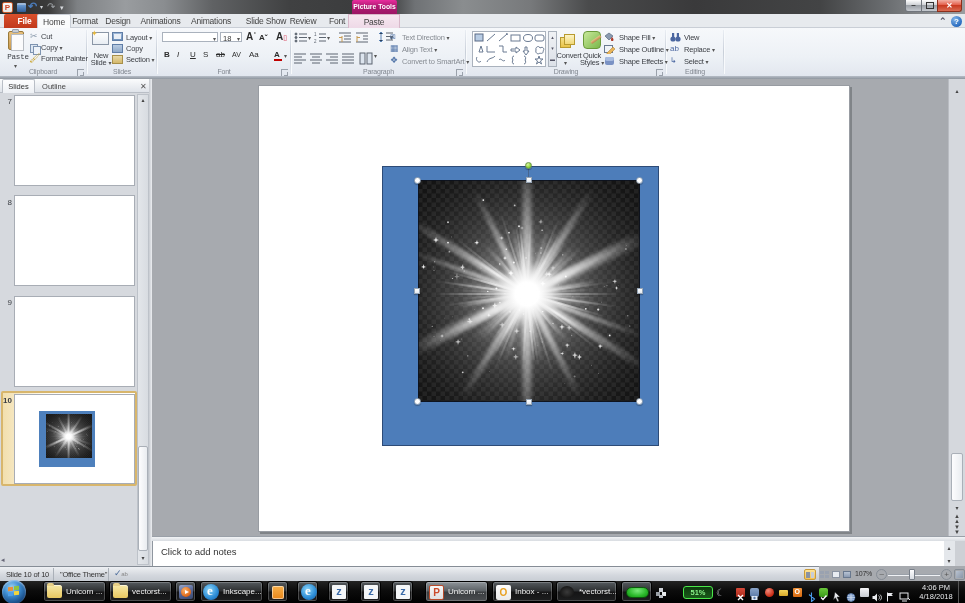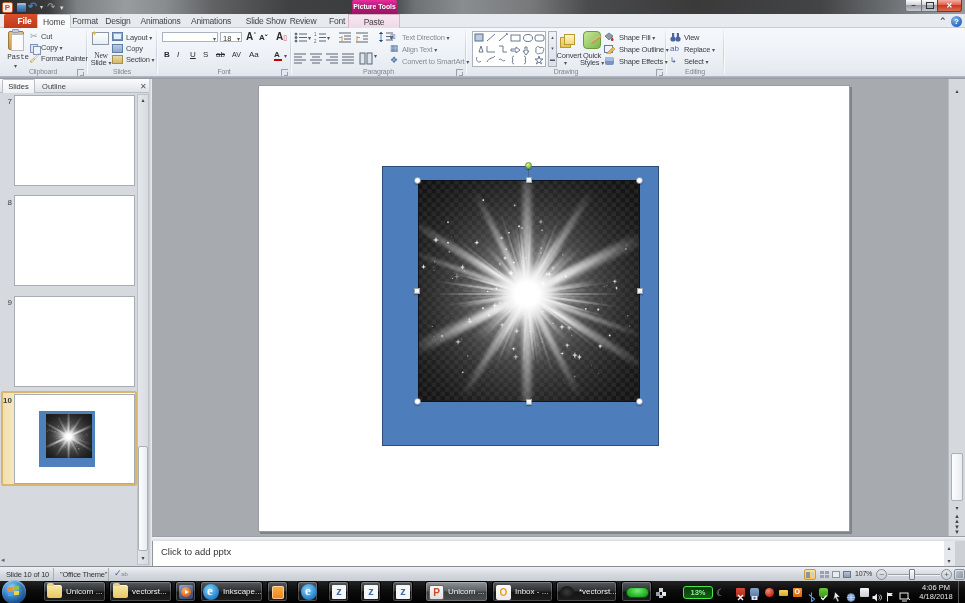--- a/index.html
+++ b/index.html
@@ -19,21 +19,21 @@
 .fbtn{position:absolute;font-size:8px;color:#2b2b2b;line-height:10px;}
 #ribbonline{left:0;top:76px;width:965px;height:3px;background:linear-gradient(#b6bdc7,#8f969f);}
 #leftpane{left:0;top:79px;width:152px;height:487px;background:#d6d9de;}
 .thumb{position:absolute;left:14px;width:121px;height:91px;background:#fff;border:1px solid #a8adb5;box-sizing:border-box;}
 .thumbnum{position:absolute;left:2px;width:10px;text-align:right;font-size:8px;color:#3a3d42;}
 .sbarr{position:absolute;width:10px;height:10px;font-size:6px;color:#444;text-align:center;line-height:10px;}
 #workspace{left:152px;top:79px;width:796px;height:457px;background:#a7aaaf;}
 #rightscroll{left:948px;top:79px;width:17px;height:457px;background:#d5d8dd;border-left:1px solid #b9bcc2;box-sizing:border-box;}
 #notessplit{left:152px;top:536px;width:813px;height:5px;background:linear-gradient(#f2f4f6,#d8dce1);border-top:1px solid #9aa0a8;box-sizing:border-box;}
 #notes{left:152px;top:541px;width:792px;height:25px;background:#fff;border-left:1px solid #8f969f;box-sizing:border-box;}
-#statusbar{left:0;top:566px;width:965px;height:15px;background:linear-gradient(#eef0f3,#d3d7dd 60%,#c8cdd4);border-top:1px solid #868d96;box-sizing:border-box;font-size:7.5px;color:#333;letter-spacing:-0.2px;}
+#statusbar{left:0;top:566px;width:819px;height:15px;background:linear-gradient(#eef0f3,#d3d7dd 60%,#c8cdd4);border-top:1px solid #868d96;box-sizing:border-box;font-size:7.5px;color:#333;letter-spacing:-0.2px;}
 #taskbar{left:0;top:581px;width:965px;height:22px;background:linear-gradient(#232323,#0d0d0d 40%,#000);}
 .vbtn{position:absolute;top:2px;width:12px;height:11px;}
 .tbtn{position:absolute;top:0px;height:21px;background:linear-gradient(#555a5e,#2c2e30 48%,#141415 52%,#1d1e1f);border:1px solid #000;border-radius:3px;box-shadow:inset 0 0 0 1px rgba(255,255,255,.22);box-sizing:border-box;}
 .tbtn.on{background:linear-gradient(#8e9499,#5a5f63 48%,#3a3d40 52%,#4a4d50);}
 .tlab{position:absolute;left:22px;top:5px;font-size:8px;color:#f0f0f0;white-space:nowrap;}
 .folder{position:absolute;left:3px;top:3px;width:15px;height:13px;background:linear-gradient(#f7e9a8,#e8c860);border-radius:1px 3px 2px 2px;box-shadow:inset 0 1px 0 #fdf6d8;}
 .folder:before{content:"";position:absolute;left:0;top:-2px;width:7px;height:3px;background:#e8d088;border-radius:2px 2px 0 0;}
 .ie{position:absolute;left:2px;top:2px;width:16px;height:16px;border-radius:50%;background:radial-gradient(circle at 40% 35%,#8ad4f8,#2a8ad4 60%,#1a5a9a);}
 .ie:after{content:"e";position:absolute;left:4px;top:-1px;font-size:13px;font-weight:bold;color:#fdfdfd;font-family:"Liberation Serif",serif;}
 .zq{position:absolute;left:3px;top:3px;width:14px;height:14px;background:#f4f6f8;border-radius:1px;text-align:center;}
@@ -100,21 +100,21 @@
       <div class="abs" style="left:3px;top:2px;width:6px;height:7px;background:#eef3f9;border:1px solid #7e94b0;"></div>
     </div>
   <div class="rtxt" style="left:41px;top:15px;">Copy <span class="da">▾</span></div>
   <div class="ricon" style="left:29px;top:26px;color:#c9a227;">🖌</div>
   <div class="rtxt" style="left:41px;top:26px;">Format Painter</div>
   <div class="glab" style="left:0px;top:40px;width:86px;">Clipboard</div>
   <div class="dlg" style="left:77px;top:41px;"></div>
 
   <div class="abs" style="left:92px;top:4px;width:17px;height:13px;background:linear-gradient(#fdfefe,#e8edf3);border:1px solid #8a96a6;box-sizing:border-box;"></div>
   <div class="abs" style="left:91px;top:2px;width:8px;height:8px;color:#e8b93c;font-size:8px;line-height:8px;">✦</div>
-  <div class="rlab" style="left:88px;top:23px;width:26px;font-family:Liberation Serif, serif;">New</div>
+  <div class="rlab" style="left:88px;top:23px;width:26px;">New</div>
   <div class="rlab" style="left:88px;top:30px;width:26px;">Slide <span class="da">▾</span></div>
   <div class="abs" style="left:112px;top:4px;width:11px;height:9px;background:linear-gradient(#9db8d8,#6f92bc);border:1px solid #5f7da6;box-sizing:border-box;">
       <div style="margin:1px;background:#e8eef6;height:5px;"></div>
     </div>
   <div class="rtxt" style="left:126px;top:5px;">Layout <span class="da">▾</span></div>
   <div class="abs" style="left:112px;top:16px;width:11px;height:9px;background:linear-gradient(#b8cbe2,#8fa9c8);border:1px solid #5f7da6;box-sizing:border-box;"></div>
   <div class="rtxt" style="left:126px;top:16px;">Copy</div>
   <div class="abs" style="left:112px;top:27px;width:11px;height:9px;background:linear-gradient(#e8d9a8,#d4b86a);border:1px solid #a8904a;box-sizing:border-box;"></div>
   <div class="rtxt" style="left:126px;top:27px;">Section <span class="da">▾</span></div>
   <div class="glab" style="left:88px;top:40px;width:68px;">Slides</div>
@@ -541,21 +541,21 @@
   <div class="sbarr" style="left:3px;top:7px;">▴</div>
   <div class="abs" style="left:2px;top:374px;width:12px;height:48px;background:linear-gradient(to right,#fdfdfe,#e9ecf0);border:1px solid #aab0b8;border-radius:2px;box-sizing:border-box;"></div>
   <div class="sbarr" style="left:3px;top:424px;">▾</div>
   <div class="sbarr" style="left:3px;top:432px;">▲</div>
   <div class="sbarr" style="left:3px;top:437px;">▲</div>
   <div class="sbarr" style="left:3px;top:443px;">▼</div>
   <div class="sbarr" style="left:3px;top:448px;">▼</div>
 </div>
 <div class="abs" id="notessplit"></div>
 <div class="abs" id="notes">
-    <div style="margin:5px 0 0 8px;font-size:9.5px;color:#333;">Click to add pptx</div>
+    <div style="margin:5px 0 0 8px;font-size:9.5px;color:#333;">Click to add notes</div>
   </div>
 <div class="abs" style="left:944px;top:541px;width:11px;height:25px;background:#e4e7eb;">
   <div class="sbarr" style="left:0;top:2px;">▴</div>
   <div class="sbarr" style="left:0;top:15px;">▾</div>
 </div>
 <div class="abs" style="left:955px;top:541px;width:10px;height:25px;background:#cdd0d5;"></div>
 <div class="abs" id="statusbar">
   <div class="abs" style="left:6px;top:3px;">Slide 10 of 10</div>
   <div class="abs" style="left:53px;top:1px;width:1px;height:13px;background:#aab0b8;"></div>
   <div class="abs" style="left:60px;top:3px;">"Office Theme"</div>
@@ -644,21 +644,21 @@
   <div class="tbtn" style="left:621px;width:31px;">
       <div class="abs" style="left:4px;top:5px;width:23px;height:11px;border-radius:6px;background:radial-gradient(ellipse at 50% 30%,#7ae87a,#2ab82a 60%,#148a14);border:1px solid #0a5a0a;box-sizing:border-box;"></div>
     </div>
   <div class="abs" style="left:656px;top:7px;width:11px;height:10px;">
       <div class="abs" style="left:3px;top:0;width:4px;height:4px;background:#cfd3d8;"></div>
       <div class="abs" style="left:0;top:4px;width:4px;height:4px;background:#9aa0a6;"></div>
       <div class="abs" style="left:6px;top:4px;width:4px;height:4px;background:#e8eaec;"></div>
       <div class="abs" style="left:3px;top:7px;width:4px;height:3px;background:#b8bcc2;"></div>
     </div>
   <div class="abs" style="left:683px;top:5px;width:30px;height:13px;border-radius:3px;border:1px solid #4ae84a;background:linear-gradient(#0d3a0d,#1a5a1a);box-sizing:border-box;">
-      <span class="abs" style="left:0;top:1px;width:28px;text-align:center;font-size:7.5px;color:#8af28a;font-weight:bold;">13%</span>
+      <span class="abs" style="left:0;top:1px;width:28px;text-align:center;font-size:7.5px;color:#8af28a;font-weight:bold;">51%</span>
     </div>
   <div class="abs" style="left:716px;top:6px;width:11px;height:11px;color:#c8ccd2;font-size:10px;line-height:11px;">☾</div>
   <div class="tray" style="left:736px;background:linear-gradient(#d84a3a,#a82a1a);border-radius:1px;"><svg width="9" height="9">
         <path d="M2 2l5 5M7 2l-5 5" stroke="#fff" stroke-width="1.4"></path>
       </svg></div>
   <div class="tray" style="left:750px;background:linear-gradient(#8aa4c8,#5a7aa8);border-radius:2px;"><svg width="9" height="9">
         <rect x="1.5" y="3" width="6" height="4" fill="#dde8f4"></rect>
         <circle cx="4.5" cy="5" r="1.2" fill="#5a7aa8"></circle>
       </svg></div>
   <div class="tray" style="left:765px;background:radial-gradient(circle at 35% 30%,#f08a7a,#c82a12 70%,#8a1a08);border-radius:50%;"></div>

